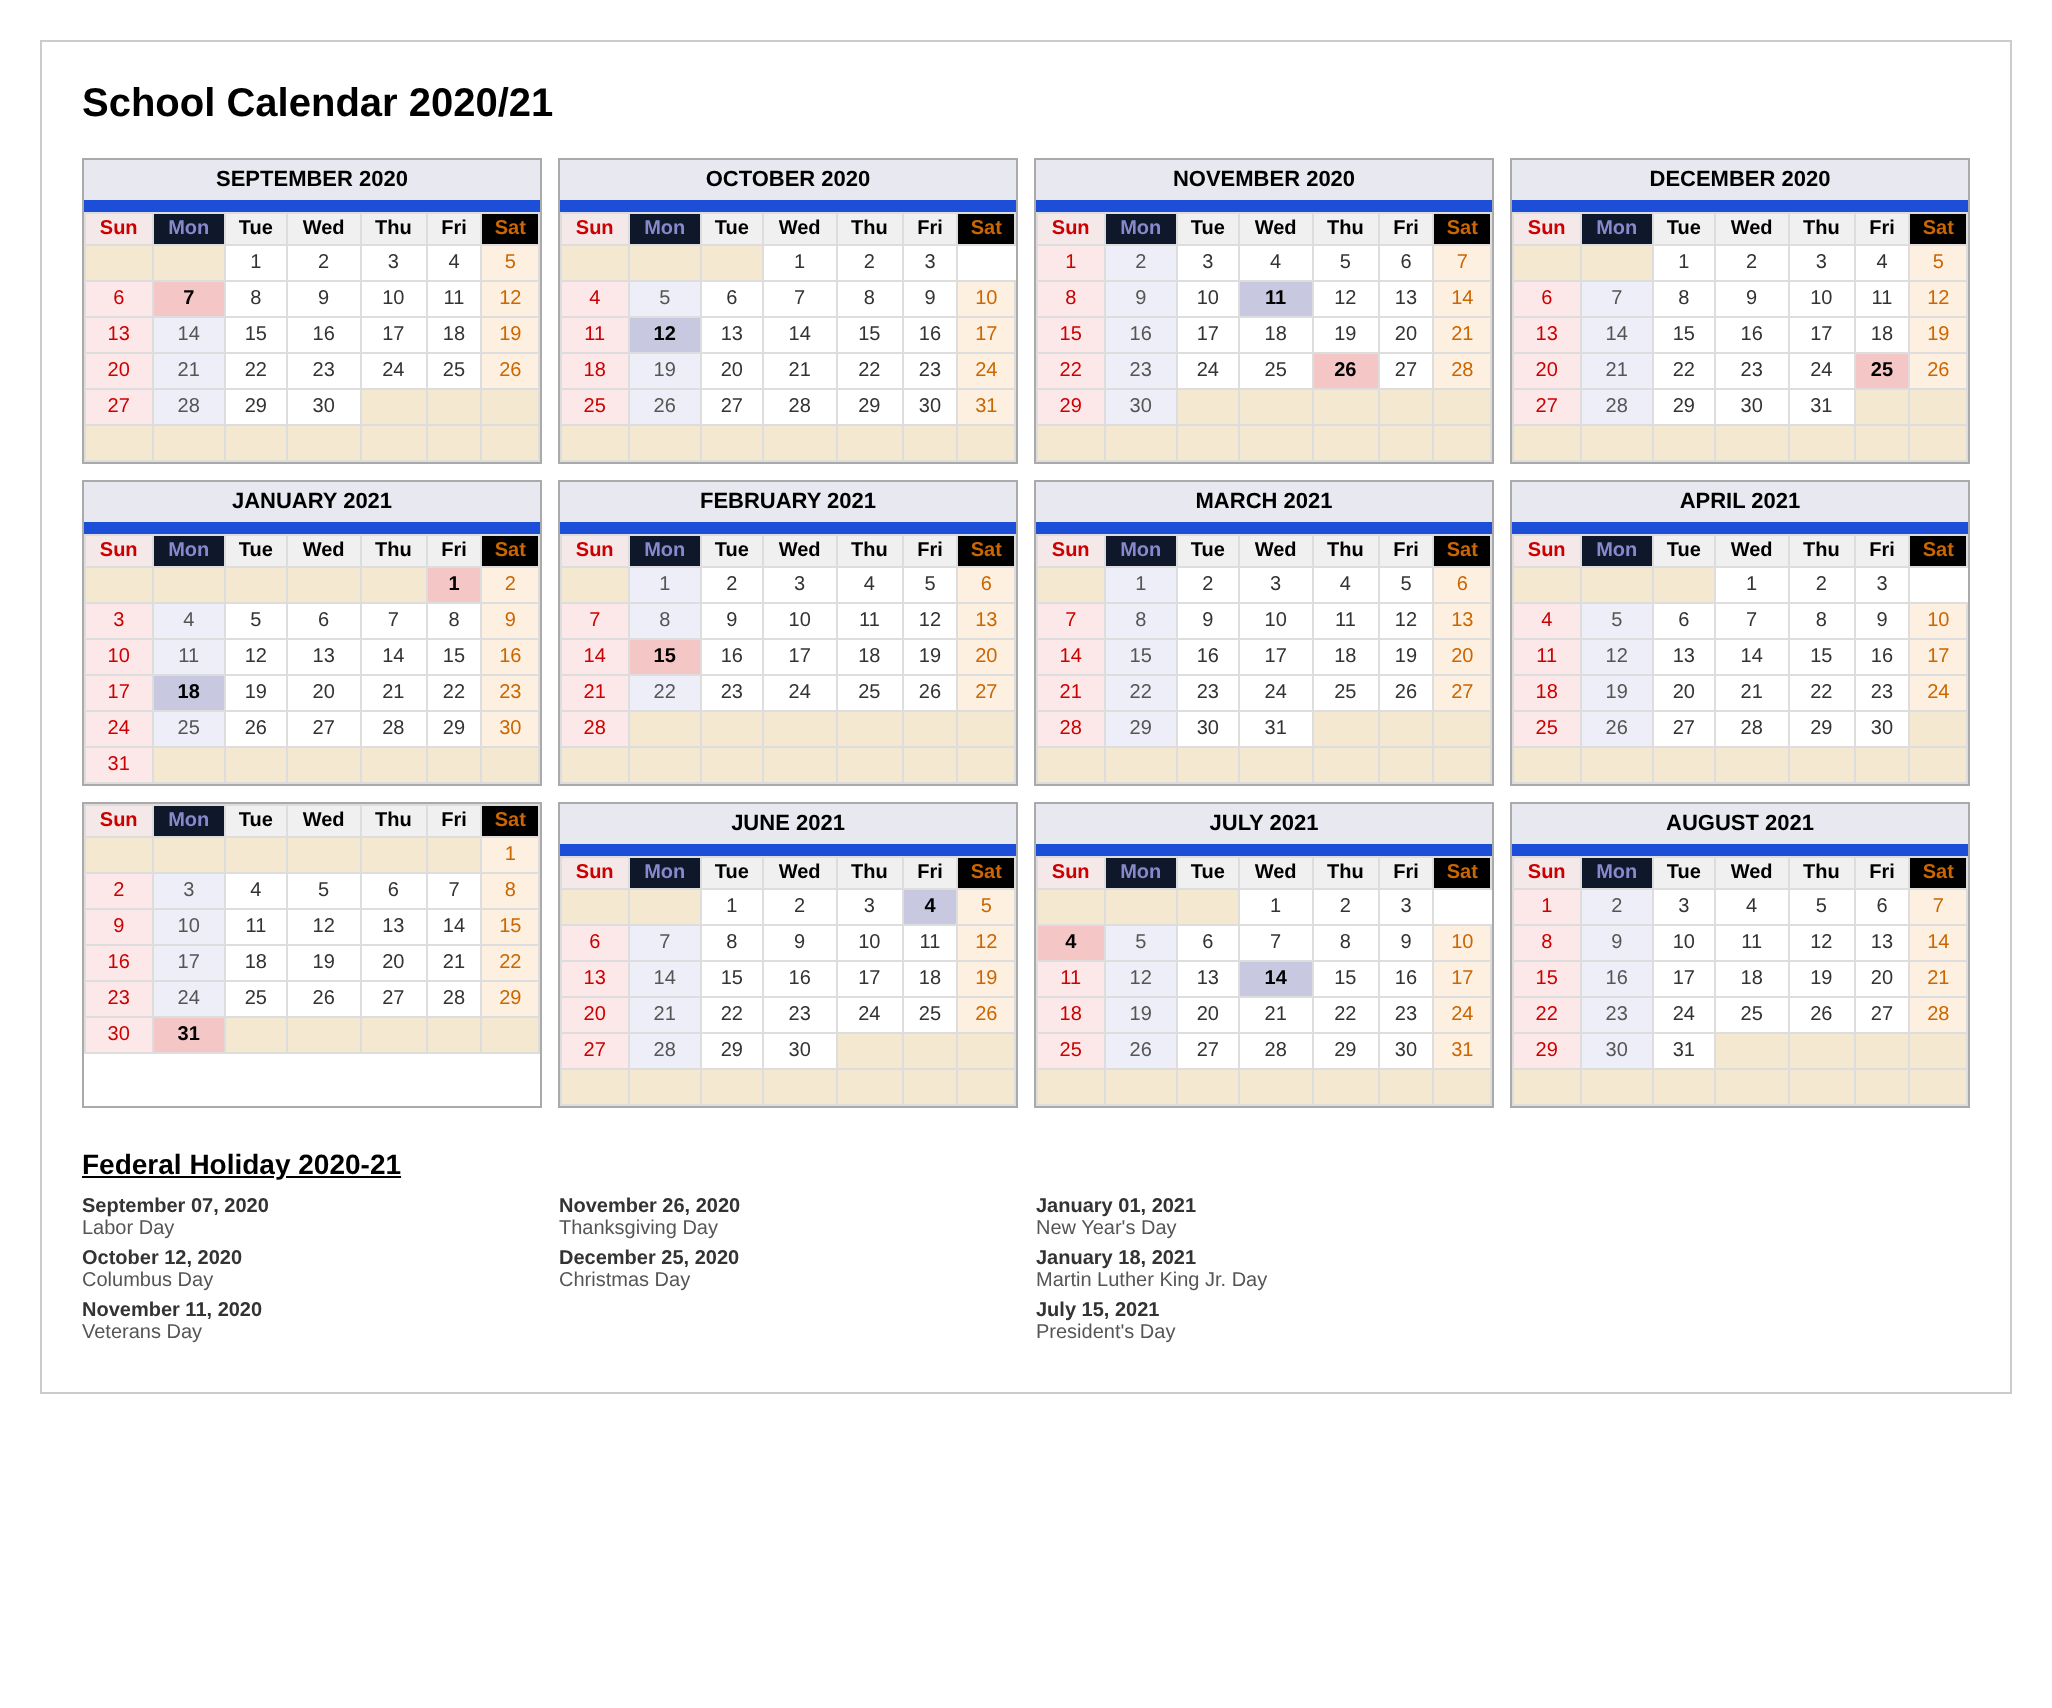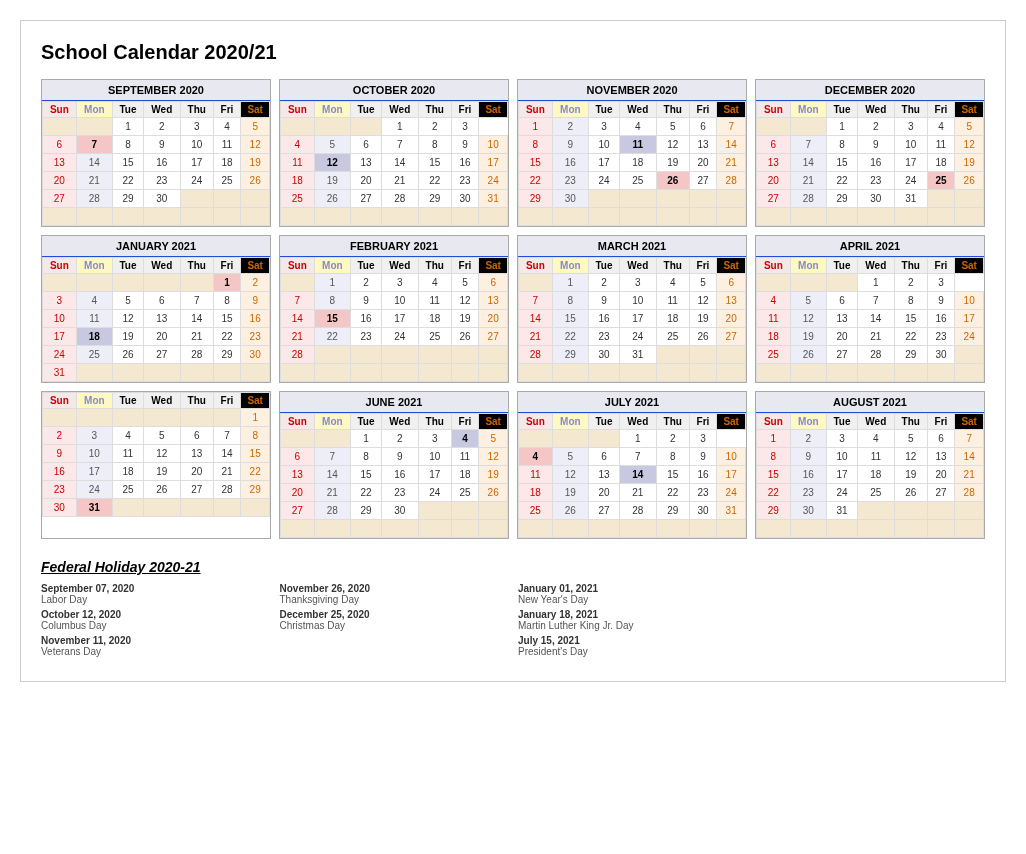--- a/index.html
+++ b/index.html
@@ -27,37 +27,37 @@
     }
     .month-block {
       border: 1px solid #aaa;
     }
     .month-title {
       background: #e8e8f0;
       text-align: center;
       font-weight: bold;
       font-size: 11px;
       padding: 4px 2px;
-      border-bottom: 1px solid #1d4ed8;
+      border-bottom: 6px solid #1d4ed8;
     }
     .cal-table {
       width: 100%;
       border-collapse: collapse;
       font-size: 10px;
     }
     .cal-table th {
       background: #f0f0f0;
       text-align: center;
       padding: 2px 1px;
       border: 1px solid #ddd;
       font-weight: bold;
       font-size: 10px;
     }
     .cal-table th.sun-col { color: #cc0000; background: #f5e8e8; }
-    .cal-table th.mon-col { color: #8888cc; background: #fef9c3; margin-left: 28px; }
+    .cal-table th.mon-col { color: #8888cc; background: #0f172a; margin-left: 28px; }
     .cal-table th.sat-col { color: #cc6600; background: #000000; }
     .cal-table td {
       text-align: center;
       padding: 2px 1px;
       border: 1px solid #ddd;
       min-width: 18px;
       height: 18px;
       font-size: 10px;
     }
     .cal-table td.sun-day { background: #fce8e8; color: #cc0000; }
@@ -69,21 +69,20 @@
     .cal-table td.empty { background: #f5e8d0; }
 
     .holidays-section {
       margin-top: 10px;
     }
     .holidays-title {
       font-size: 14px;
       font-weight: bold;
       text-decoration: underline;
       margin-bottom: 8px;
-      font-style: italic;
     }
     .holidays-grid {
       display: grid;
       grid-template-columns: repeat(4, 1fr);
       gap: 20px 10px;
     }
     .holiday-entry {
       display: flex;
       flex-direction: column;
       margin-bottom: 4px;

